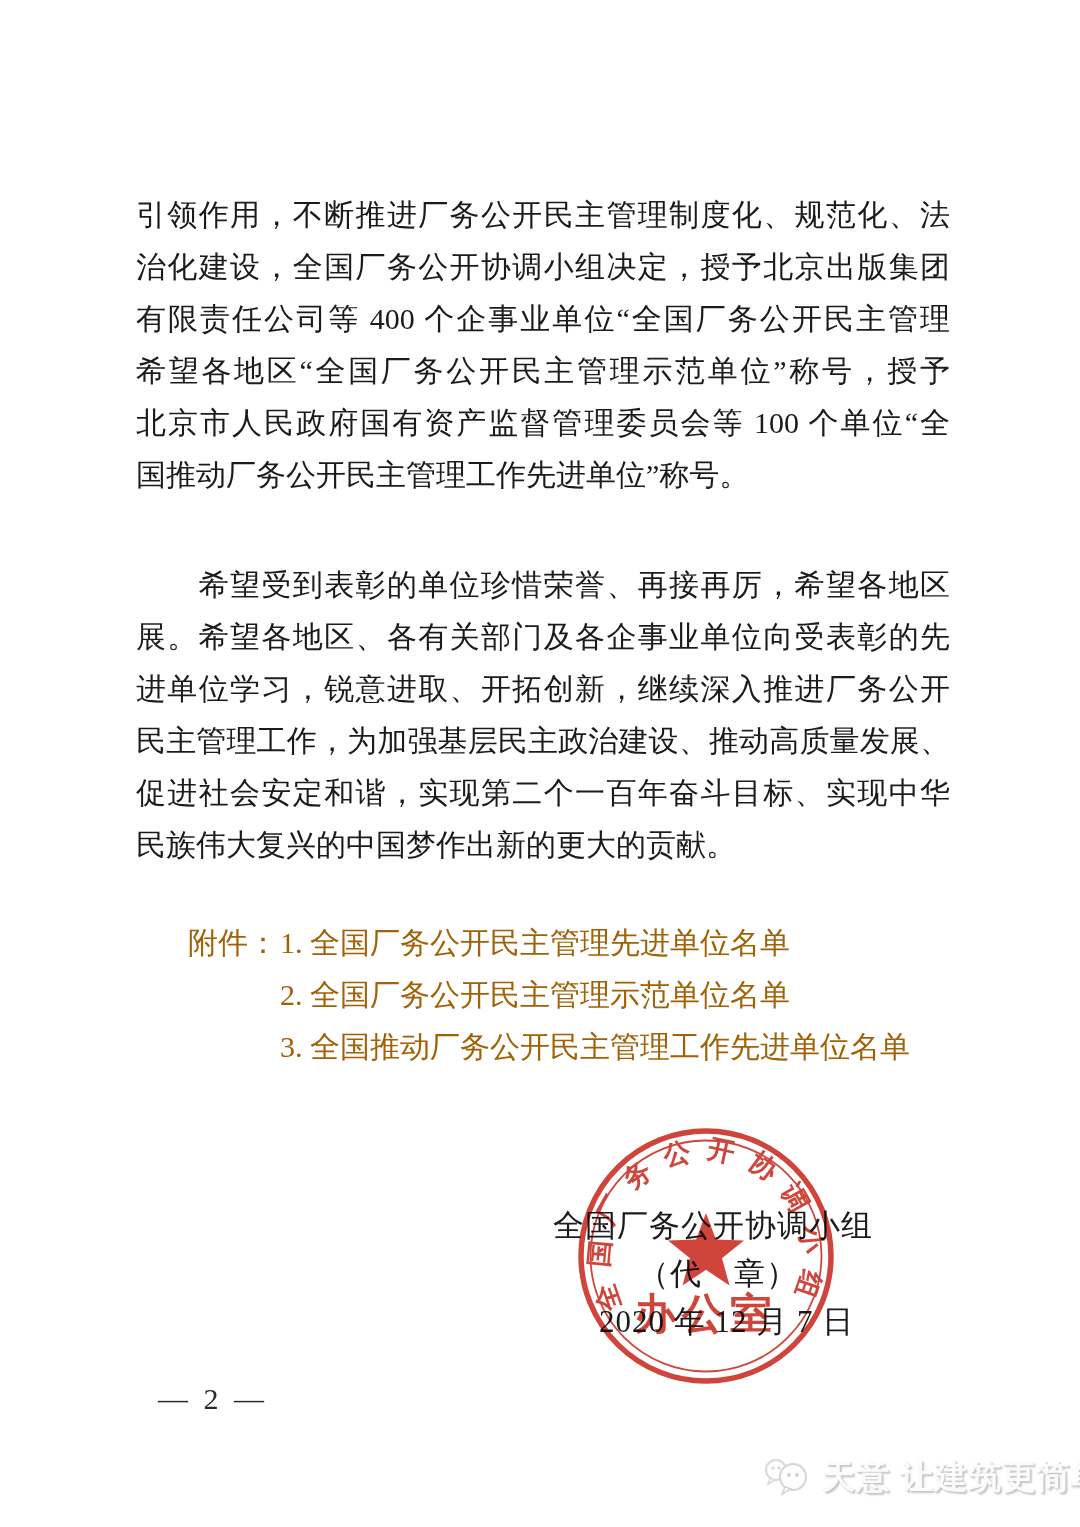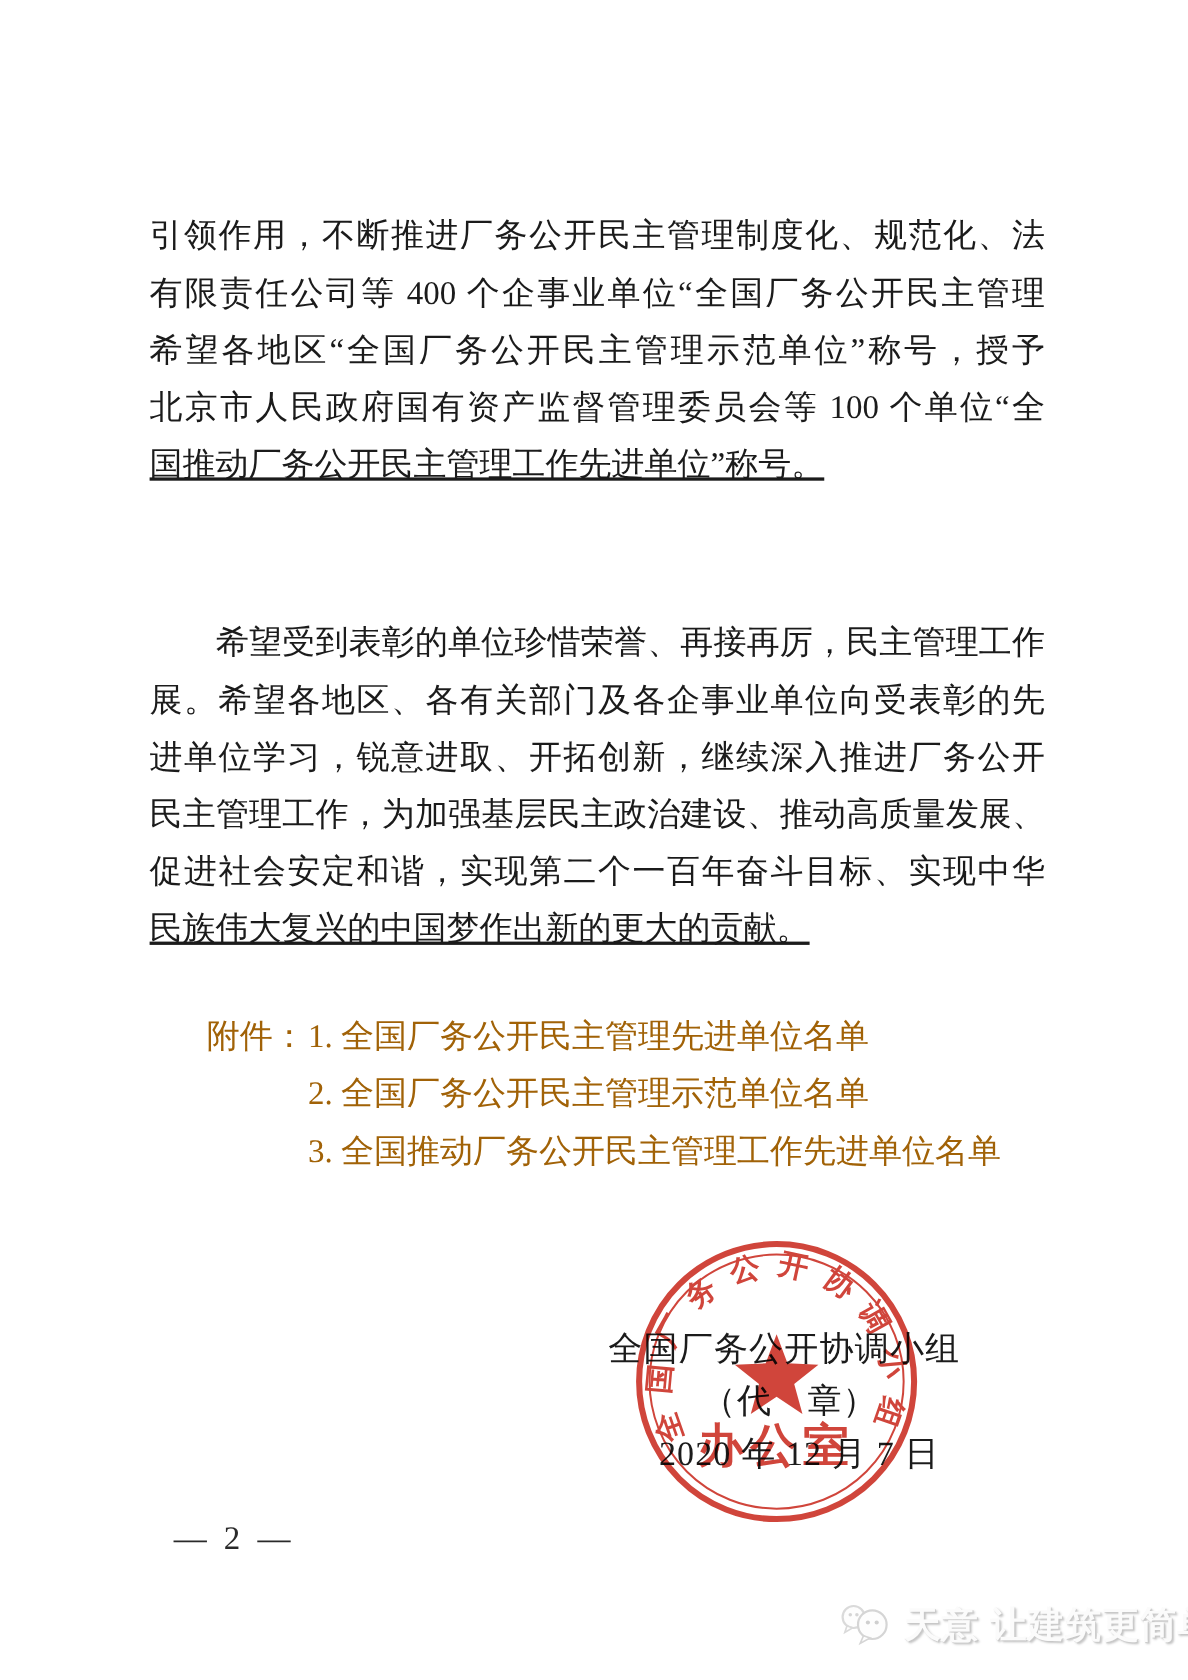--- a/index.html
+++ b/index.html
@@ -21,21 +21,20 @@
   .line {
     font-size: 30px;
     height: 52px;
     line-height: 52px;
     text-align: justify;
     text-align-last: justify;
     color: #1b1b1b;
   }
   .line.para-end {
     text-align-last: left;
-    text-decoration: underline;
   }
   .attach-row {
     position: absolute;
     font-size: 30px;
     height: 52px;
     line-height: 52px;
     white-space: nowrap;
     color: #a16207;
   }
   .sig-line {
@@ -86,28 +85,29 @@
     letter-spacing: 1px;
   }
 </style>
 </head>
 <body>
 
 <div class="page">
 
   <div class="textblock" style="top:189px;">
     <div class="line">引领作用，不断推进厂务公开民主管理制度化、规范化、法</div>
+    <div class="line">治化建设，全国厂务公开协调小组决定，授予北京出版集团</div>
     <div class="line">有限责任公司等 400 个企事业单位“全国厂务公开民主管理</div>
     <div class="line">希望各地区“全国厂务公开民主管理示范单位”称号，授予</div>
     <div class="line">北京市人民政府国有资产监督管理委员会等 100 个单位“全</div>
     <div class="line para-end">国推动厂务公开民主管理工作先进单位”称号。</div>
   </div>
 
   <div class="textblock" style="top:559px;">
-    <div class="line">　　希望受到表彰的单位珍惜荣誉、再接再厉，民主管理工作</div>
+    <div class="line">　　希望受到表彰的单位珍惜荣誉、再接再厉，希望各地区</div>
     <div class="line">展。希望各地区、各有关部门及各企事业单位向受表彰的先</div>
     <div class="line">进单位学习，锐意进取、开拓创新，继续深入推进厂务公开</div>
     <div class="line">民主管理工作，为加强基层民主政治建设、推动高质量发展、</div>
     <div class="line">促进社会安定和谐，实现第二个一百年奋斗目标、实现中华</div>
     <div class="line para-end">民族伟大复兴的中国梦作出新的更大的贡献。</div>
   </div>
 
   <div class="attach-row" style="left:188px; top:917px;">
     <span>附件：</span>
   </div>

